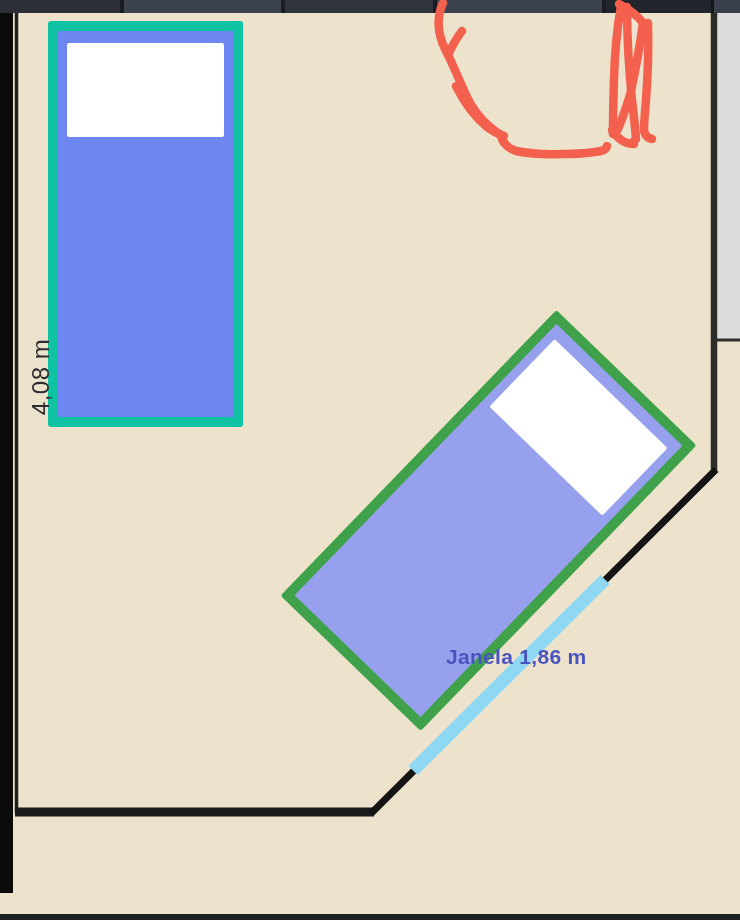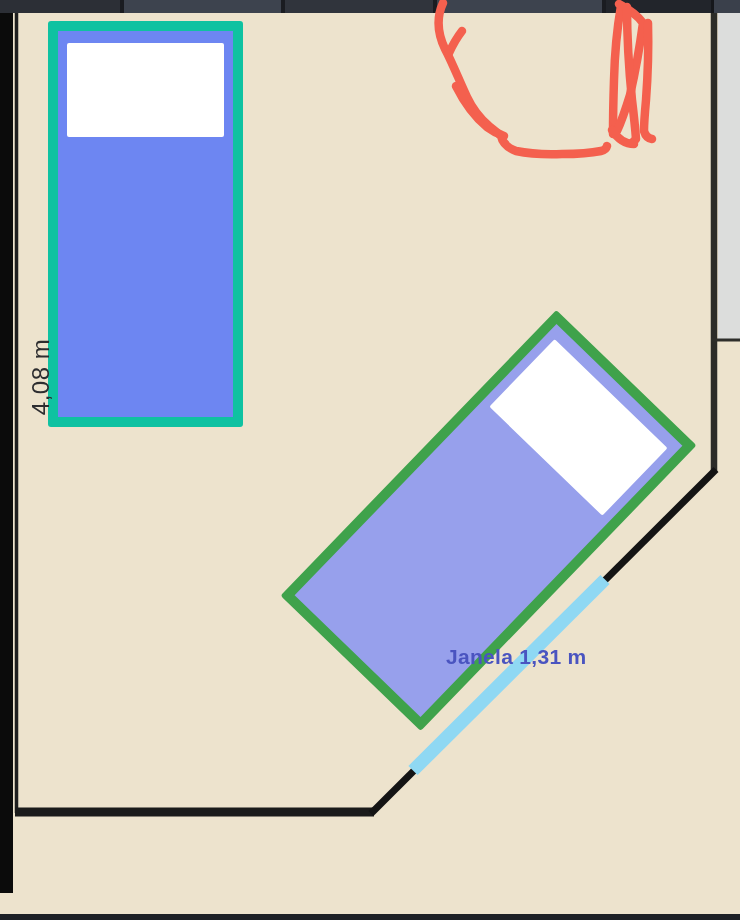--- a/index.html
+++ b/index.html
@@ -75,21 +75,21 @@
   <div class="bed" id="bed-vertical" style="background-color: rgb(109, 134, 242); border-color: rgb(15, 194, 161);">
     <div class="pillow" style="background-color: rgb(255, 255, 255);"></div>
   </div>
 
   <div class="bed" id="bed-rotated" style="background-color: rgb(151, 160, 236); border-color: rgb(63, 162, 75);">
     <div class="pillow" style="background-color: rgb(255, 255, 255);"></div>
   </div>
 
   <div id="dimension-label" style="color: rgb(46, 46, 48);">4,08 m</div>
 
-  <div id="window-label" style="color: rgb(74, 84, 192);">Janela 1,31 m</div>
+  <div id="window-label" style="color: rgb(74, 84, 192);">Janela 1,86 m</div>
 
   <svg id="ink-svg" width="740" height="920" viewBox="0 0 740 920">
     <g fill="none" stroke-width="8.5" stroke-linecap="round" stroke-linejoin="round" style="stroke: rgb(244, 96, 78);">
       <path d="M 443,3 C 437,16 436,30 445,49 C 452,62 459,80 467,97 Q 475,114 489,126 Q 498,133 501,136 Q 503,146 516,151 Q 535,155 562,154 Q 586,154 601,151 Q 606,150 607,146"></path>
       <path d="M 462,31 Q 455,40 449,53"></path>
       <path d="M 456,86 Q 469,112 487,127 Q 495,133 504,136"></path>
       <path d="M 621,6 Q 615,40 614,80 Q 613,110 613,134"></path>
       <path d="M 619,4 Q 636,13 643,23 Q 638,60 630,95 Q 623,118 617,131"></path>
       <path d="M 627,7 Q 627,50 632,100 Q 635,125 636,139 L 633,142"></path>
       <path d="M 648,23 Q 649,60 646,100 Q 644,122 644,131 Q 646,138 652,139"></path>

